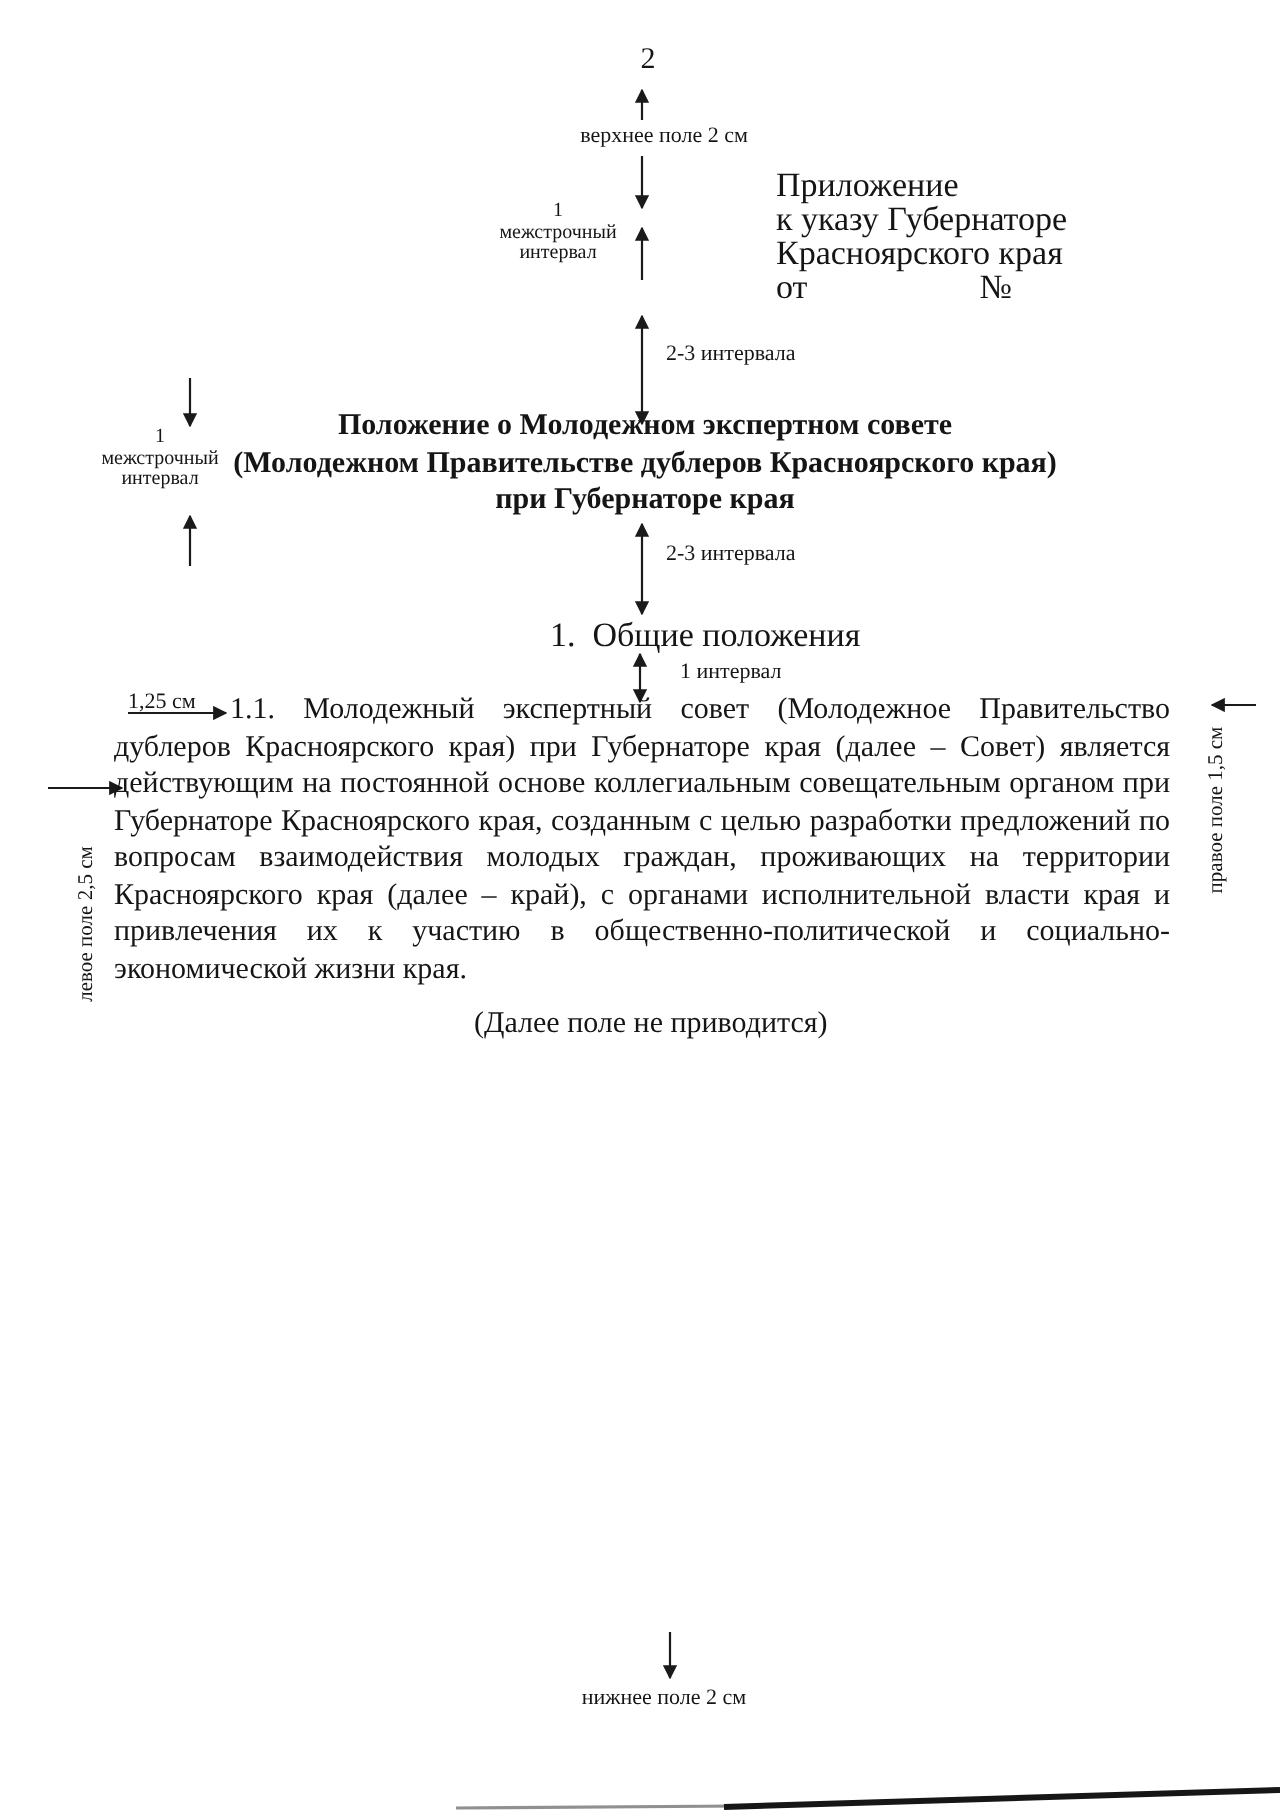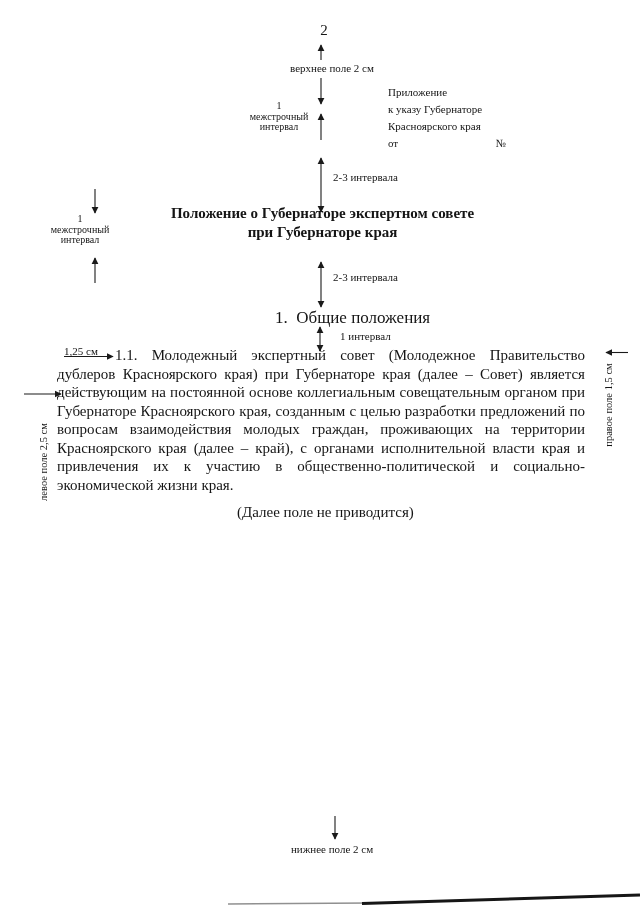--- a/index.html
+++ b/index.html
@@ -12,21 +12,21 @@
   .pgnum{left:314px;top:22px;width:20px;text-align:center;font-size:15px;}
   .ann{font-size:11px;white-space:nowrap;}
   .top-margin-label{left:282px;top:62px;width:100px;text-align:center;font-family:Liberation Serif, serif;}
   .ls{font-size:10px;line-height:10.5px;text-align:center;}
   .ls-upper{left:249px;top:101px;width:60px;}
   .ls-left{left:45px;top:214px;width:70px;}
   .int23a{left:333px;top:171px;}
   .int23b{left:333px;top:271px;}
   .int1{left:340px;top:330px;}
   .indent-label{left:64px;top:329px;margin-top:16px;}
-  .appendix{left:388px;top:84px;font-size:11px;line-height:17px;}
+  .appendix{left:388px;top:84px;font-size:17px;line-height:17px;}
   .fromline{display:flex;justify-content:space-between;width:118px;font-family:Liberation Serif, serif;}
   .doc-title{left:55px;top:204px;width:535px;text-align:center;font-weight:bold;
     font-size:15px;line-height:18.5px;}
   .heading{left:275px;top:308px;font-size:17px;}
   .para{left:57px;top:346px;width:528px;font-size:15px;line-height:18.5px;
     text-align:justify;text-indent:58px;}
   .note{left:237px;top:504px;font-size:15px;}
   .vlabel{font-size:10.5px;text-align:center;transform:rotate(-90deg);white-space:nowrap;}
   .vleft{left:0px;top:455px;width:90px;height:14px;}
   .vright{left:562px;top:398px;width:96px;height:14px;}
@@ -81,21 +81,22 @@
 
   <div class="abs ann int23a">2-3 интервала</div>
 
   <div class="abs ls ls-left">
     <div>1</div>
     <div>межстрочный</div>
     <div>интервал</div>
   </div>
 
   <div class="abs doc-title">
-    <div>Положение о Губернаторе экспертном совете</div>
+    <div>Положение о Молодежном экспертном совете</div>
+    <div>(Молодежном Правительстве дублеров Красноярского края)</div>
     <div>при Губернаторе края</div>
   </div>
 
   <div class="abs ann int23b">2-3 интервала</div>
 
   <div class="abs heading">1.&nbsp; Общие положения</div>
 
   <div class="abs ann indent-label">1,25 см</div>
 
   <div class="abs ann int1">1 интервал</div>

